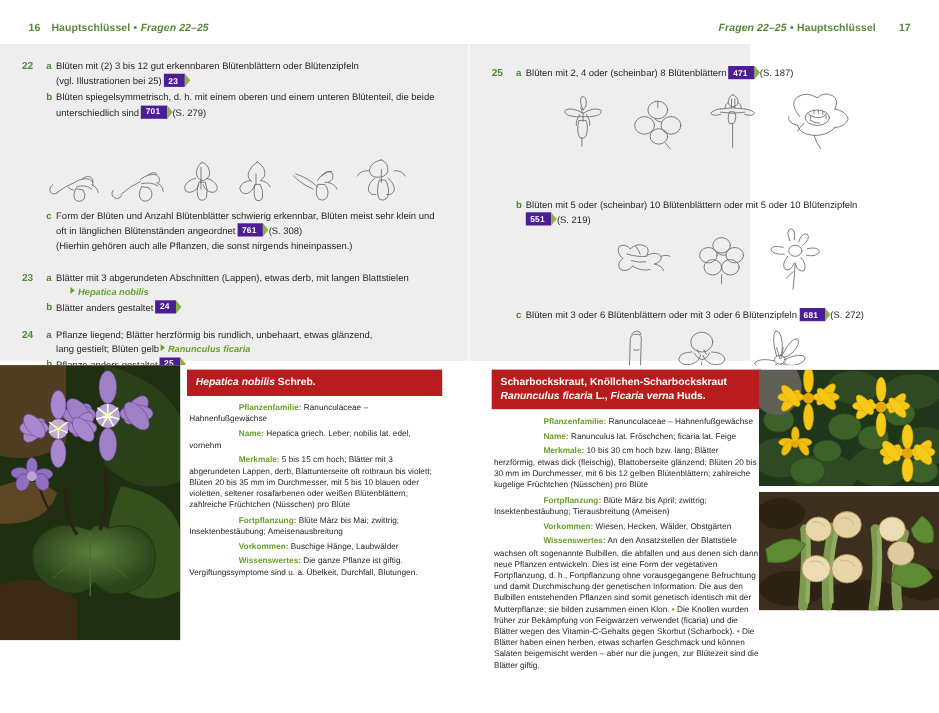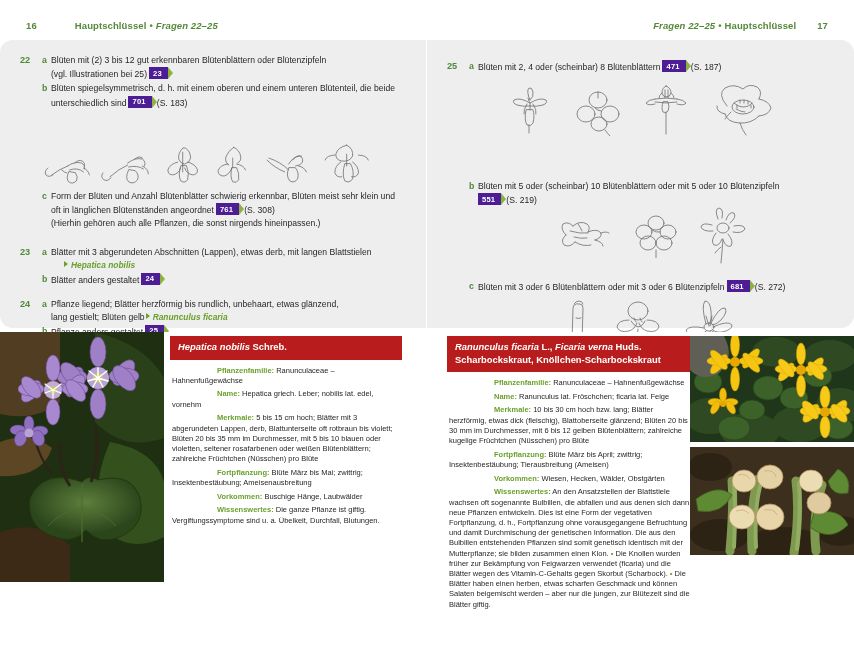--- a/index.html
+++ b/index.html
@@ -23,30 +23,29 @@
     font-weight: bold;
     color: #56883a;
     letter-spacing: .1px;
     white-space: nowrap;
   }
   .runhead-left  { left: 26px; }
   .runhead-right { right: 26px; text-align: right; }
   .runhead .folio { font-weight: bold; color: #56883a; }
   .runhead .sep { padding: 0 3px; }
   .runhead .ital { font-style: italic; }
-  .runhead-left .folio  { margin-right: 38px; }
+  .runhead-left .folio  { margin-right: 10px; }
   .runhead-right .folio { margin-left: 21px; }
 
   
   .keyband {
     position: absolute;
     left: 0; top: 40px;
-    width: 854px; height: 288px;
+    width: 682px; height: 288px;
     background: #eeeeee;
-    border-radius: 13px;
   }
   .keycol {
     position: absolute;
     top: 0;
     width: 427px; height: 288px;
   }
   .keycol-left  { left: 0; }
   .keycol-right { left: 427px; }
   .col-divider {
     position: absolute;
@@ -204,21 +203,21 @@
 
         <div class="lead">
           <span class="ltr">a</span>
           <p>Blüten mit (2) 3 bis 12 gut erkennbaren Blütenblättern oder Blütenzipfeln</p>
           <p><span>(vgl. Illustrationen bei 25)</span><span class="badge">23</span></p>
         </div>
 
         <div class="lead" style="margin-top:1px;">
           <span class="ltr">b</span>
           <p>Blüten spiegelsymmetrisch, d. h. mit einem oberen und einem unteren Blütenteil, die beide</p>
-          <p><span>unterschiedlich sind</span><span class="badge">701</span><span>(S. 183)</span></p>
+          <p><span>unterschiedlich sind</span><span class="badge">701</span><span>(S. 279)</span></p>
         </div>
       </div>
 
       <div class="illus-row" style="left:42px; top:104px; width:330px; height:42px;">
         <svg width="52" height="40" viewBox="0 0 52 40">
           <g fill="none" stroke="#6d6d6d" stroke-width="0.8" stroke-linecap="round">
             <path d="M6 22 q-4 3 -2 7 q3 3 7 0"></path>
             <path d="M10 29 q8 -6 16 -9"></path>
             <path d="M26 20 q7 -5 14 -3 q4 2 3 6"></path>
             <path d="M28 24 q8 -3 14 2"></path>
@@ -570,22 +569,22 @@
           <p><span class="lbl">Vorkommen:</span> <span>Buschige Hänge, Laubwälder</span></p>
           <p><span class="lbl">Wissenswertes:</span> <span>Die ganze Pflanze ist giftig. Vergiftungssymptome sind u. a. Übelkeit, Durchfall, Blutungen.</span></p>
         </div>
       </div>
     </div>
 
     <div class="panel panel-right">
 
       <div class="infobox" style="left:20px; top:4px; width:245px;">
         <div class="titlebar">
+          <div>Scharbockskraut, Knöllchen-Scharbockskraut</div>
           <div><span class="sci">Ranunculus ficaria</span> <span class="auth">L.,</span> <span class="sci">Ficaria verna</span> <span class="auth">Huds.</span></div>
-          <div>Scharbockskraut, Knöllchen-Scharbockskraut</div>
         </div>
         <div class="body-text">
           <p><span class="lbl">Pflanzenfamilie:</span> <span>Ranunculaceae – Hahnenfußgewächse</span></p>
           <p><span class="lbl">Name:</span> <span class="it">Ranunculus</span> <span>lat. Fröschchen;</span> <span class="it">ficaria</span> <span>lat. Feige</span></p>
           <p><span class="lbl">Merkmale:</span> <span>10 bis 30 cm hoch bzw. lang; Blätter herzförmig, etwas dick (fleischig), Blattoberseite glänzend; Blüten 20 bis 30 mm im Durchmesser, mit 6 bis 12 gelben Blütenblättern; zahlreiche kugelige Früchtchen (Nüsschen) pro Blüte</span></p>
           <p><span class="lbl">Fortpflanzung:</span> <span>Blüte März bis April; zwittrig; Insektenbestäubung; Tierausbreitung (Ameisen)</span></p>
           <p><span class="lbl">Vorkommen:</span> <span>Wiesen, Hecken, Wälder, Obstgärten</span></p>
           <p><span class="lbl">Wissenswertes:</span> <span>An den Ansatzstellen der Blattstiele wachsen oft sogenannte Bulbillen, die abfallen und aus denen sich dann neue Pflanzen entwickeln. Dies ist eine Form der vegetativen Fortpflanzung, d. h., Fortpflanzung ohne vorausgegangene Befruchtung und damit Durchmischung der genetischen Information. Die aus den Bulbillen entstehenden Pflanzen sind somit genetisch identisch mit der Mutterpflanze; sie bilden zusammen einen Klon.</span> <span class="bullet">•</span> <span>Die Knollen wurden früher zur Bekämpfung von Feigwarzen verwendet</span> <span class="it">(ficaria)</span> <span>und die Blätter wegen des Vitamin-C-Gehalts gegen Skorbut (Scharbock).</span> <span class="bullet">•</span> <span>Die Blätter haben einen herben, etwas scharfen Geschmack und können Salaten beigemischt werden – aber nur die jungen, zur Blütezeit sind die Blätter giftig.</span></p>
         </div>
       </div>

